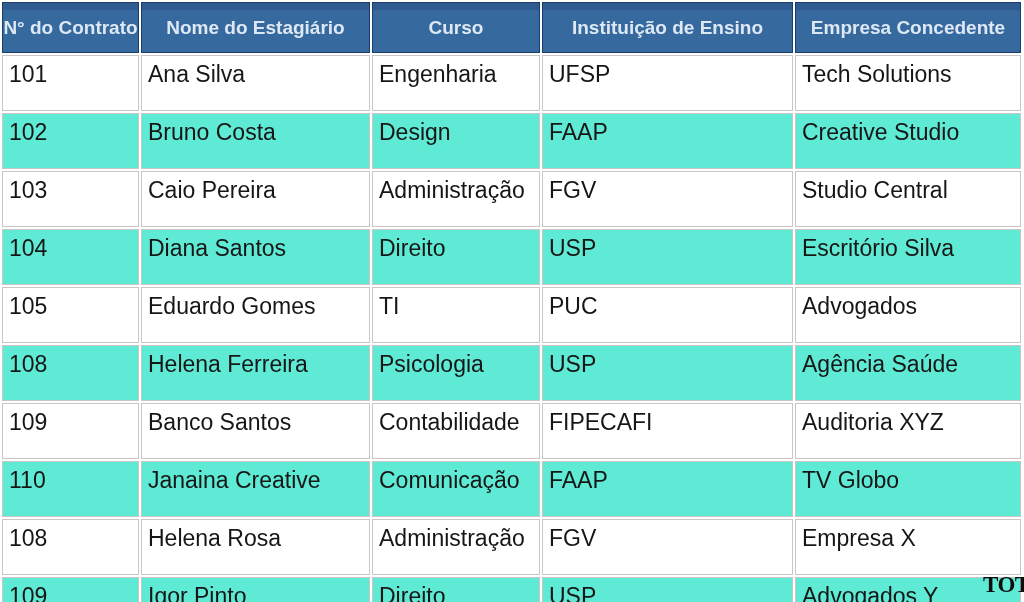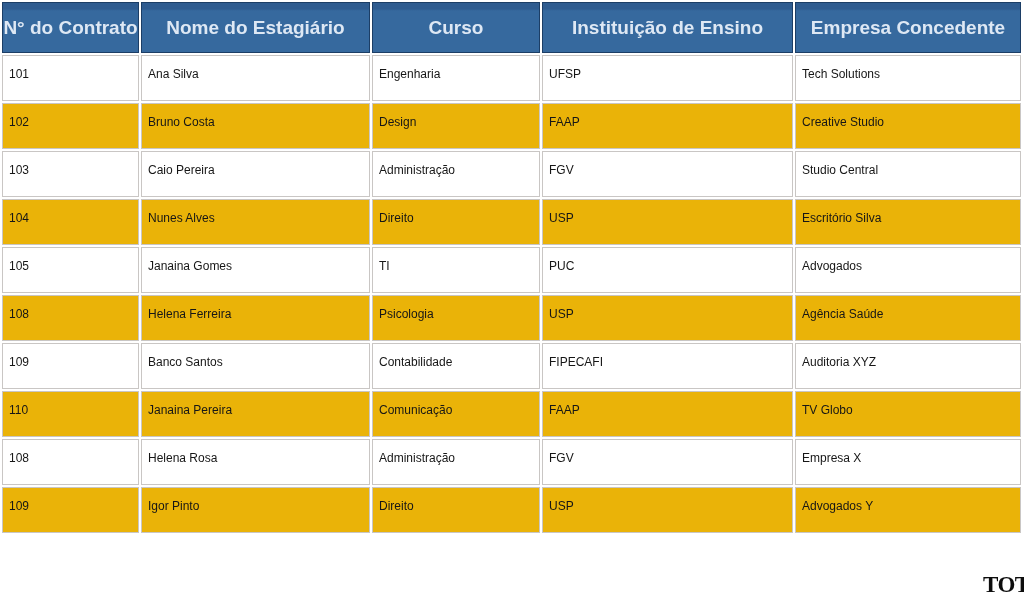--- a/index.html
+++ b/index.html
@@ -30,31 +30,31 @@
     vertical-align: middle;
     height: 49px;
     padding: 0;
     white-space: nowrap;
     overflow: hidden;
   }
   table.report td {
     background: #ffffff;
     border: 1px solid #C9C6C4;
     color: #161616;
-    font-size: 12px;
+    font-size: 23px;
     text-align: left;
     vertical-align: middle;
     height: 36px;
-    padding: 0 2px 8px 6px;
+    padding: 0 2px 18px 6px;
     white-space: nowrap;
     overflow: hidden;
     margin-top: 37px;
   }
   table.report tr.stripe td {
-    background: #eab308;
+    background: #5eead4;
   }
   .watermark {
     position: absolute;
     top: 572px;
     left: 983px;
     font-family: "Liberation Serif", serif;
     font-weight: bold;
     font-size: 23px;
     letter-spacing: -0.5px;
     color: #0d0d0d;
@@ -100,49 +100,49 @@
         </tr>
         <tr>
           <td>103</td>
           <td>Caio Pereira</td>
           <td>Administração</td>
           <td>FGV</td>
           <td>Studio Central</td>
         </tr>
         <tr class="stripe">
           <td>104</td>
-          <td>Nunes Alves</td>
+          <td>Diana Santos</td>
           <td>Direito</td>
           <td>USP</td>
           <td>Escritório Silva</td>
         </tr>
         <tr>
           <td>105</td>
-          <td>Janaina Gomes</td>
+          <td>Eduardo Gomes</td>
           <td>TI</td>
           <td>PUC</td>
           <td>Advogados</td>
         </tr>
         <tr class="stripe">
           <td>108</td>
           <td>Helena Ferreira</td>
           <td>Psicologia</td>
           <td>USP</td>
           <td>Agência Saúde</td>
         </tr>
         <tr>
           <td>109</td>
           <td>Banco Santos</td>
           <td>Contabilidade</td>
           <td>FIPECAFI</td>
           <td>Auditoria XYZ</td>
         </tr>
         <tr class="stripe">
           <td>110</td>
-          <td>Janaina Pereira</td>
+          <td>Janaina Creative</td>
           <td>Comunicação</td>
           <td>FAAP</td>
           <td>TV Globo</td>
         </tr>
         <tr>
           <td>108</td>
           <td>Helena Rosa</td>
           <td>Administração</td>
           <td>FGV</td>
           <td>Empresa X</td>

